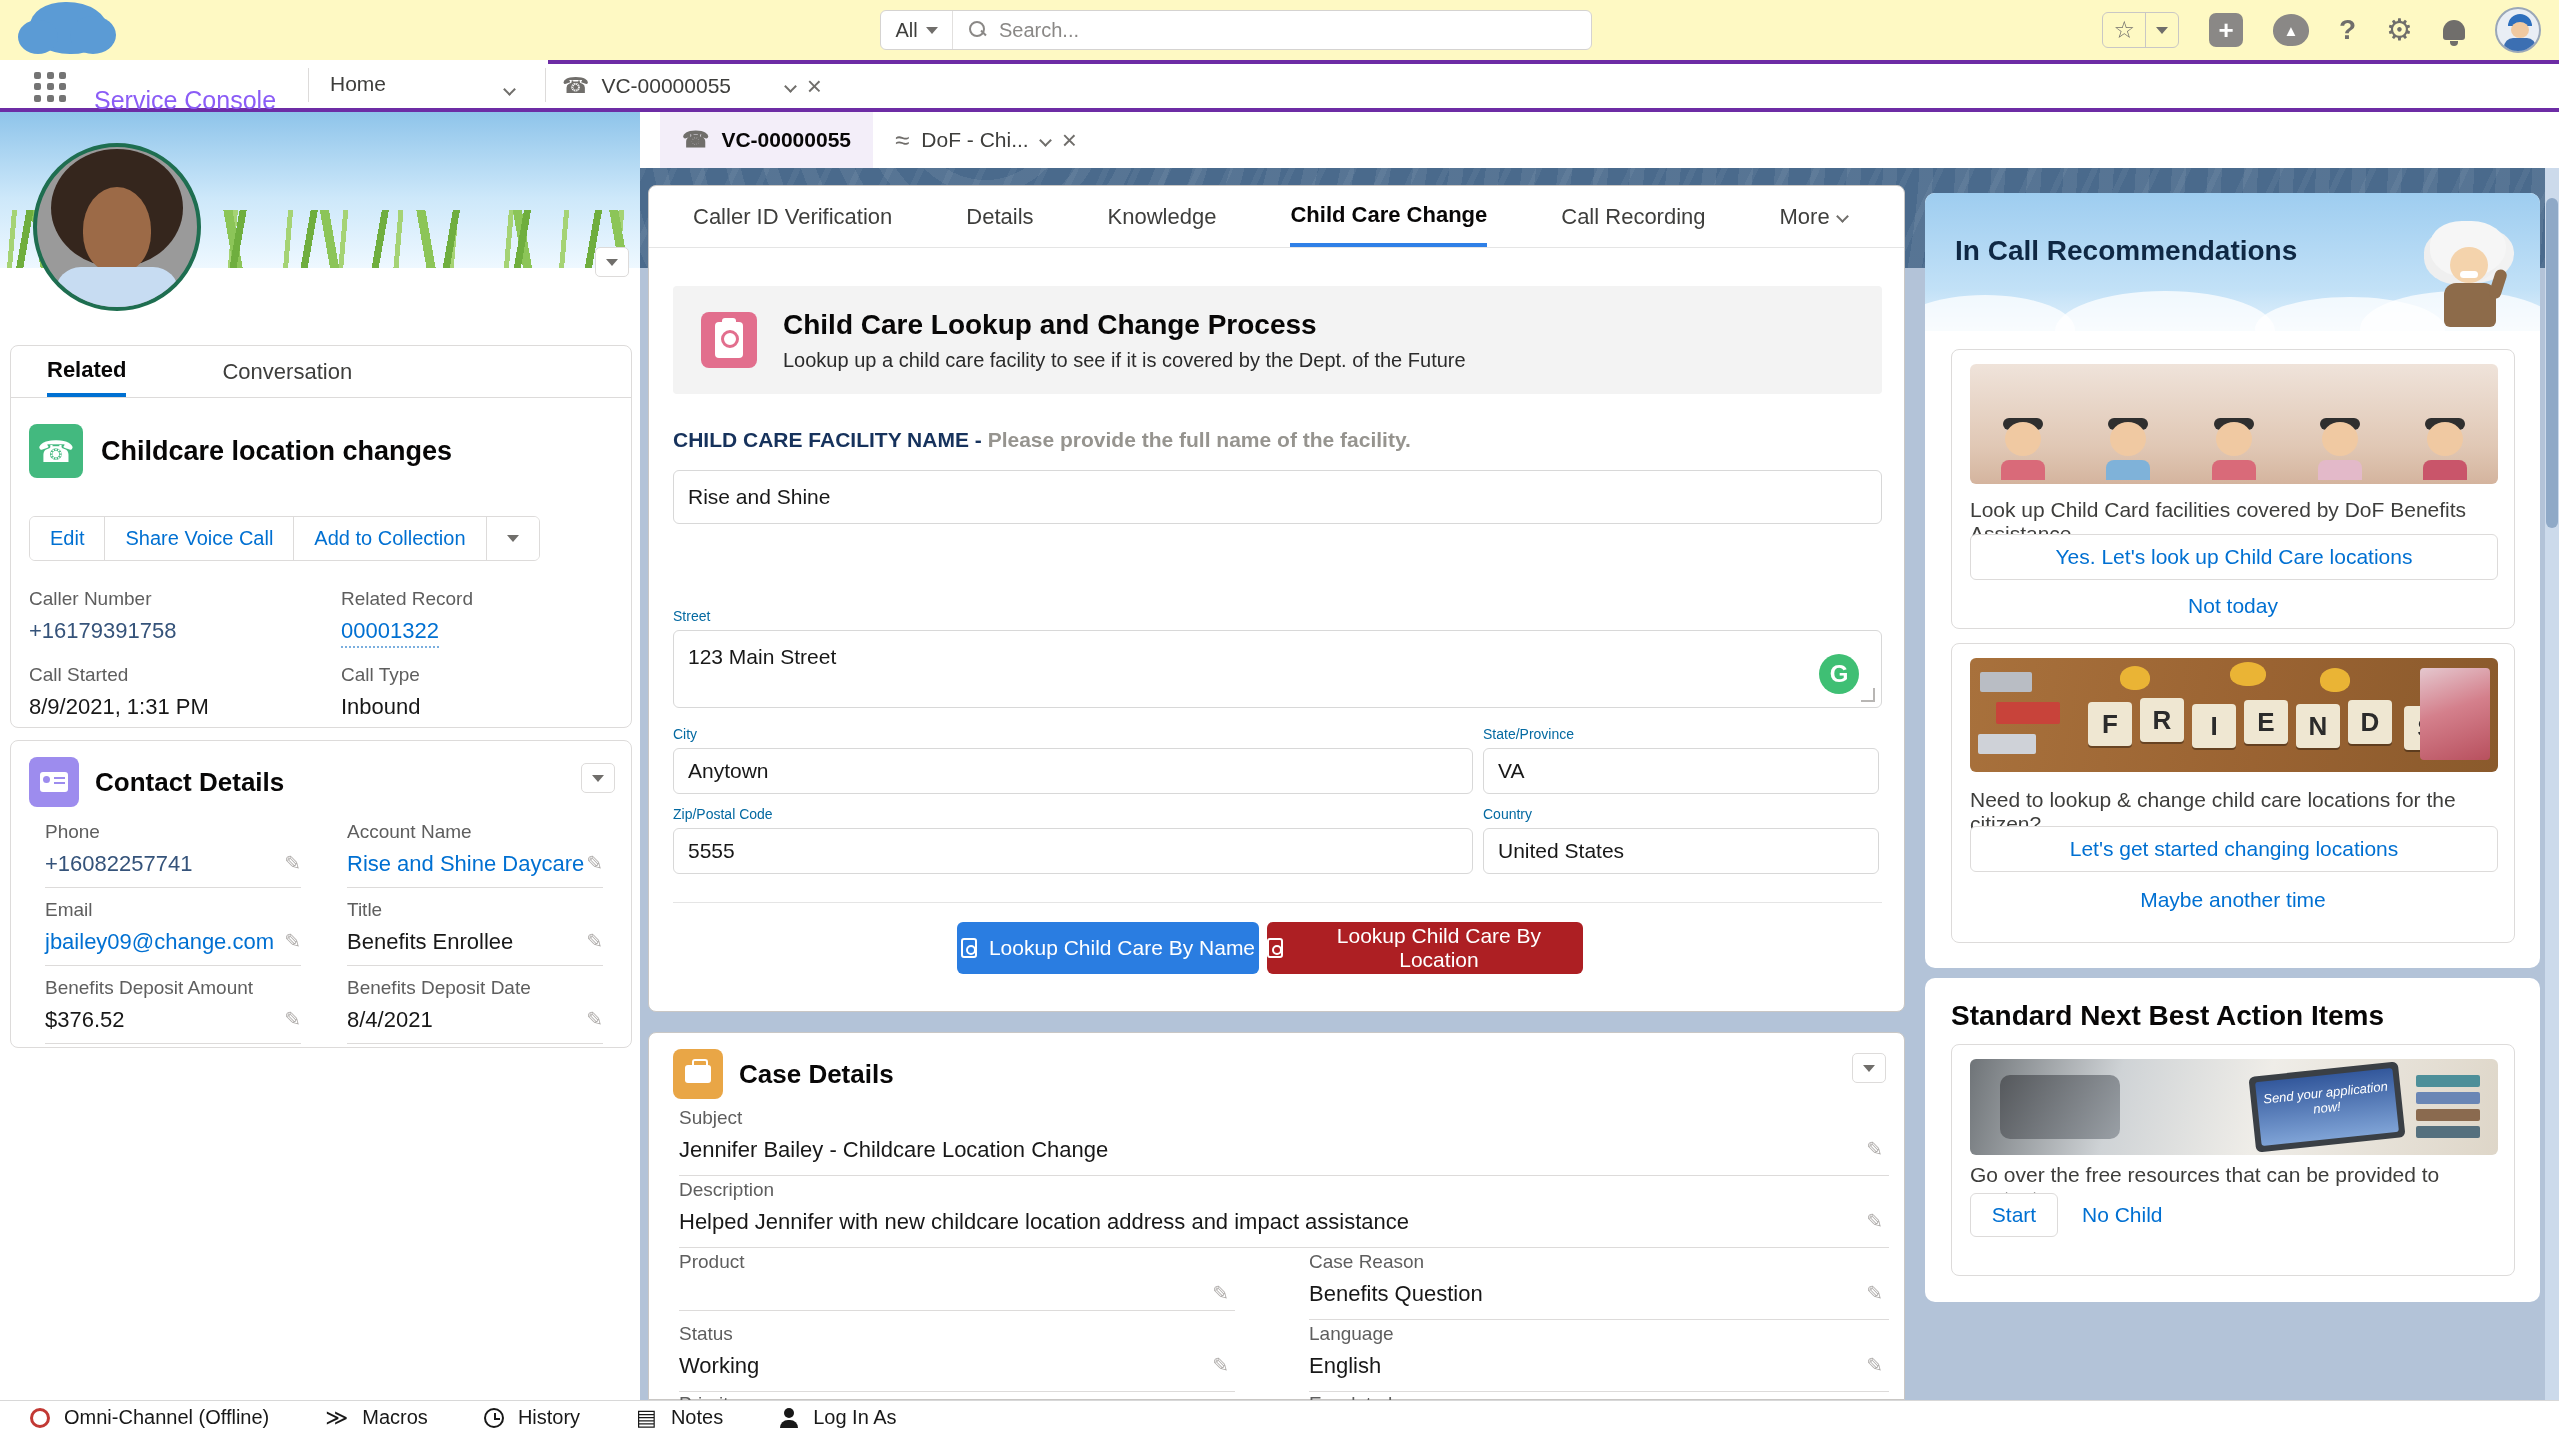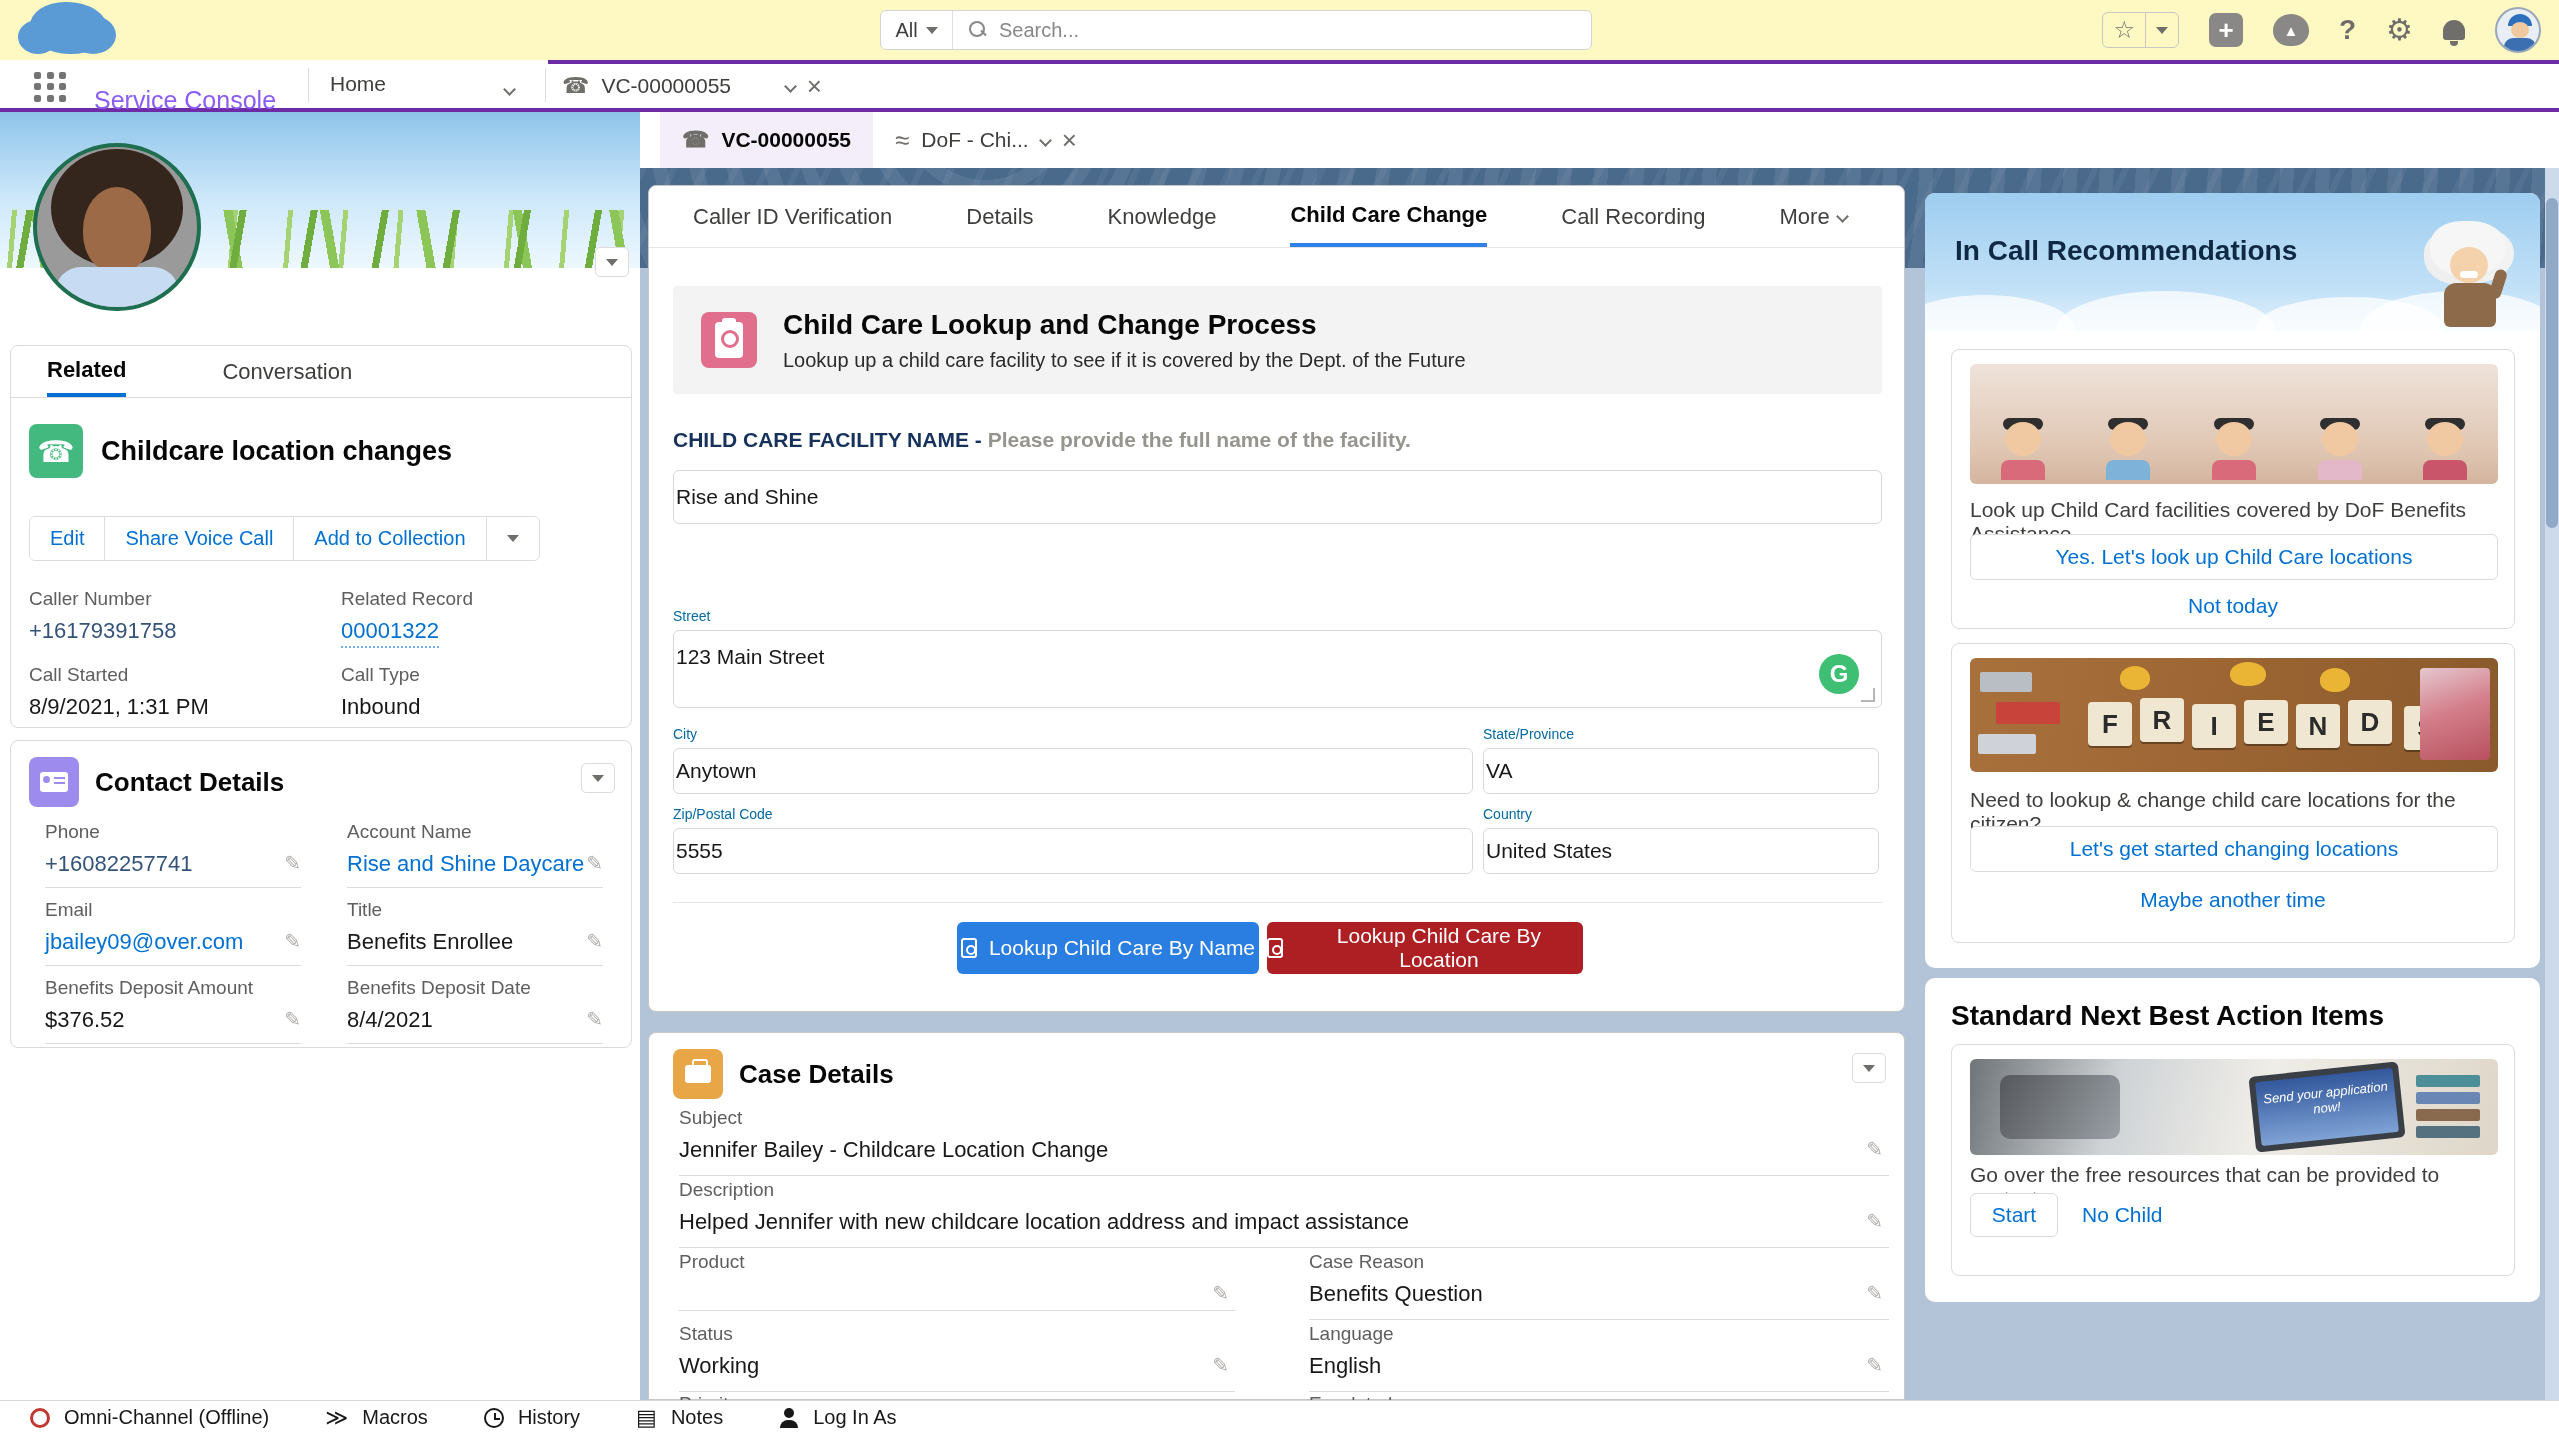--- a/index.html
+++ b/index.html
@@ -111,21 +111,21 @@
   .mtab.active { font-weight:bold; color:#080707; border-bottom:4px solid #2f80e7; }
   .proc-banner { position:absolute; left:24px; top:100px; width:1209px; height:108px; background:#f3f3f3; border-radius:4px; display:flex; align-items:center; gap:26px; padding-left:28px; }
   .pink-clip { width:56px; height:56px; background:#e26e8d; position:relative; }
   .clip-body { width:28px; height:36px; background:#fff; border-radius:4px; position:relative; }
   .clip-body:before { content:""; position:absolute; left:7px; top:-4px; width:14px; height:8px; background:#fff; border-radius:3px; }
   .clip-body:after { content:""; position:absolute; left:6px; top:8px; width:12px; height:12px; border:3px solid #e26e8d; border-radius:50%; }
   .proc-title { font-size:28px; font-weight:bold; color:#080707; }
   .proc-sub { font-size:20px; color:#2b2b2b; margin-top:8px; }
   .sec-label { position:absolute; left:24px; font-size:21px; font-weight:bold; color:#16325c; }
   .sec-hint { color:#96948f; }
-  .tf { position:absolute; border:1px solid #d8d8d8; border-radius:6px; font-size:21px; color:#181818; padding:0 2px; background:#fff; outline:none; font-family:"Liberation Sans",sans-serif; }
+  .tf { position:absolute; border:1px solid #d8d8d8; border-radius:6px; font-size:21px; color:#181818; padding:0 14px; background:#fff; outline:none; font-family:"Liberation Sans",sans-serif; }
   .ta { padding-top:14px; resize:none; }
   .sm-label { position:absolute; font-size:14px; color:#0369a1; }
   .gram { position:absolute; width:40px; height:40px; border-radius:50%; background:#3fbf74; color:#fff; font-size:24px; font-weight:bold; display:flex; align-items:center; justify-content:center; }
   .resize-h { position:absolute; width:14px; height:14px; border-right:2px solid #b8b6b4; border-bottom:2px solid #b8b6b4; }
   .form-div { position:absolute; left:24px; width:1209px; height:1px; background:#e5e5e5; }
   .act-btn { position:absolute; height:52px; border-radius:6px; color:#fff; font-size:21px; display:flex; align-items:center; justify-content:center; gap:12px; cursor:pointer; border:none; font-family:"Liberation Sans",sans-serif; }
   .btn-blue { background:#2a7de1; }
   .btn-red { background:#ad1f23; }
   .btn-ic { width:16px; height:20px; border:2px solid #fff; border-radius:3px; position:relative; }
   .btn-ic:after { content:""; position:absolute; left:3px; top:5px; width:6px; height:6px; border:2px solid #fff; border-radius:50%; }
@@ -320,21 +320,21 @@
       <div class="abs" style="left:34px; top:80px; width:256px;">
         <div class="fld-label">Phone</div>
         <div class="fld-value val-navy u-row" style="padding-bottom:10px;"><span>+16082257741</span><span class="pencil abs" style="right:0;">✎</span></div>
       </div>
       <div class="abs" style="left:336px; top:80px; width:256px;">
         <div class="fld-label">Account Name</div>
         <div class="fld-value val-link u-row" style="padding-bottom:10px;"><span>Rise and Shine Daycare</span><span class="pencil abs" style="right:0;">✎</span></div>
       </div>
       <div class="abs" style="left:34px; top:158px; width:256px;">
         <div class="fld-label">Email</div>
-        <div class="fld-value val-link u-row" style="padding-bottom:10px;"><span>jbailey09@over.com</span><span class="pencil abs" style="right:0;">✎</span></div>
+        <div class="fld-value val-link u-row" style="padding-bottom:10px;"><span>jbailey09@change.com</span><span class="pencil abs" style="right:0;">✎</span></div>
       </div>
       <div class="abs" style="left:336px; top:158px; width:256px;">
         <div class="fld-label">Title</div>
         <div class="fld-value u-row" style="padding-bottom:10px;"><span>Benefits Enrollee</span><span class="pencil abs" style="right:0;">✎</span></div>
       </div>
       <div class="abs" style="left:34px; top:236px; width:256px;">
         <div class="fld-label">Benefits Deposit Amount</div>
         <div class="fld-value u-row" style="padding-bottom:10px;"><span>$376.52</span><span class="pencil abs" style="right:0;">✎</span></div>
       </div>
       <div class="abs" style="left:336px; top:236px; width:256px;">

